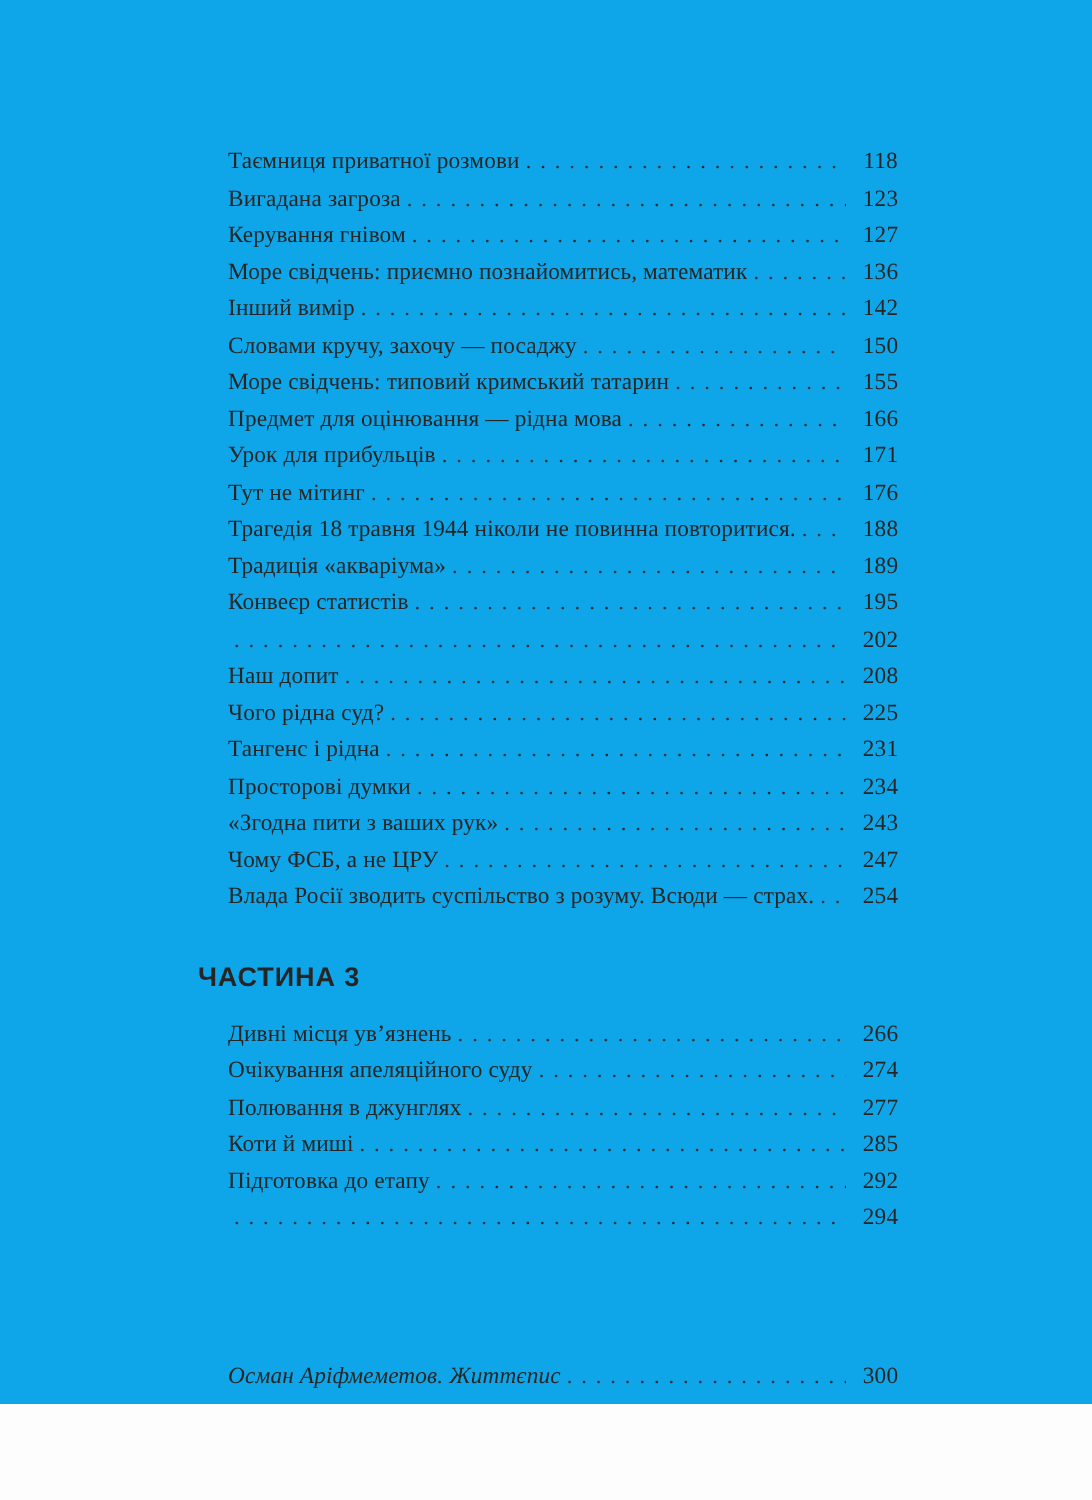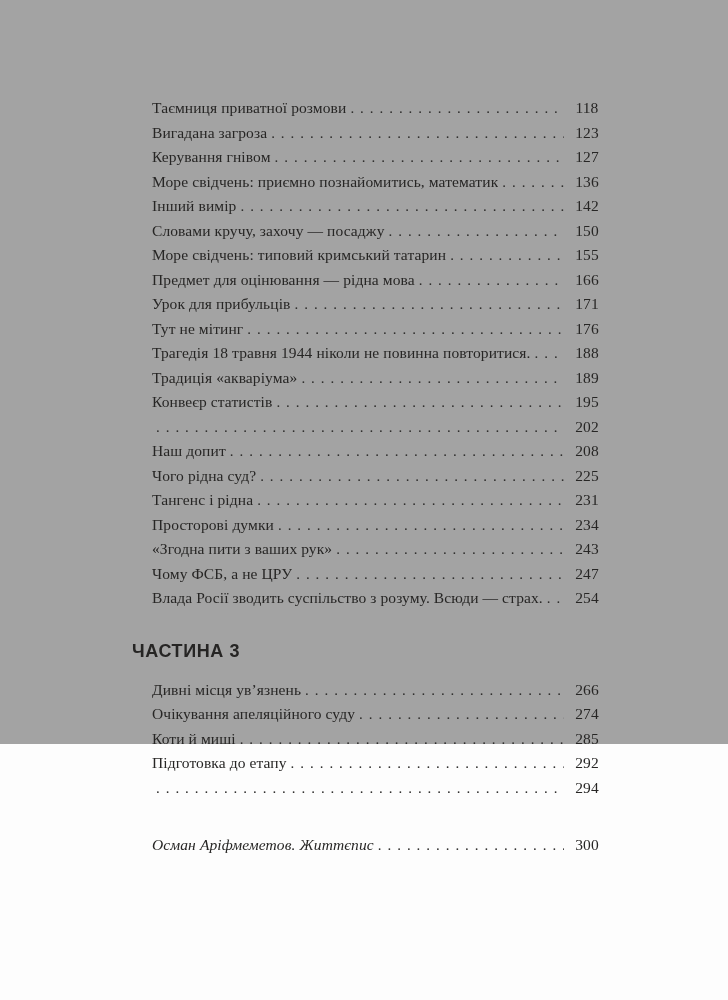--- a/index.html
+++ b/index.html
@@ -10,22 +10,22 @@
     width: 728px;
     height: 1000px;
     background: #fdfdfd;
     overflow: hidden;
     font-family: "Liberation Serif", "DejaVu Serif", serif;
     color: #272625;
   }
   .page {
     position: relative;
     width: 728px;
-    height: 744px;
-    background: #a3a3a3;
+    height: 936px;
+    background: #0ea5e9;
     text-decoration: underline;
   }
   .toc {
     position: absolute;
     top: 96px;
     left: 152px;
     width: 458px; 
   }
   .toc-row {
     display: flex;
@@ -67,20 +67,21 @@
     margin: 0 0 0 -20px;
     padding-top: 30px;
     padding-bottom: 17px;
     line-height: 20px;
   }
   .gap-before-appendix {
     height: 33px;
   }
   .appendix .toc-row .title {
     font-style: italic;
+    margin-top: 48px;
   }
 </style>
 </head>
 <body>
 
 <div class="page">
   <main class="toc">
 
     <div class="toc-list">
         <div class="toc-row">
@@ -196,20 +197,25 @@
           <span class="title">Дивні місця ув’язнень</span>
           <span class="dots"></span>
           <span class="pg">266</span>
         </div>
         <div class="toc-row">
           <span class="title">Очікування апеляційного суду</span>
           <span class="dots"></span>
           <span class="pg">274</span>
         </div>
         <div class="toc-row">
+          <span class="title">Полювання в джунглях</span>
+          <span class="dots"></span>
+          <span class="pg">277</span>
+        </div>
+        <div class="toc-row">
           <span class="title">Коти й миші</span>
           <span class="dots"></span>
           <span class="pg">285</span>
         </div>
         <div class="toc-row">
           <span class="title">Підготовка до етапу</span>
           <span class="dots"></span>
           <span class="pg">292</span>
         </div>
         <div class="toc-row">

